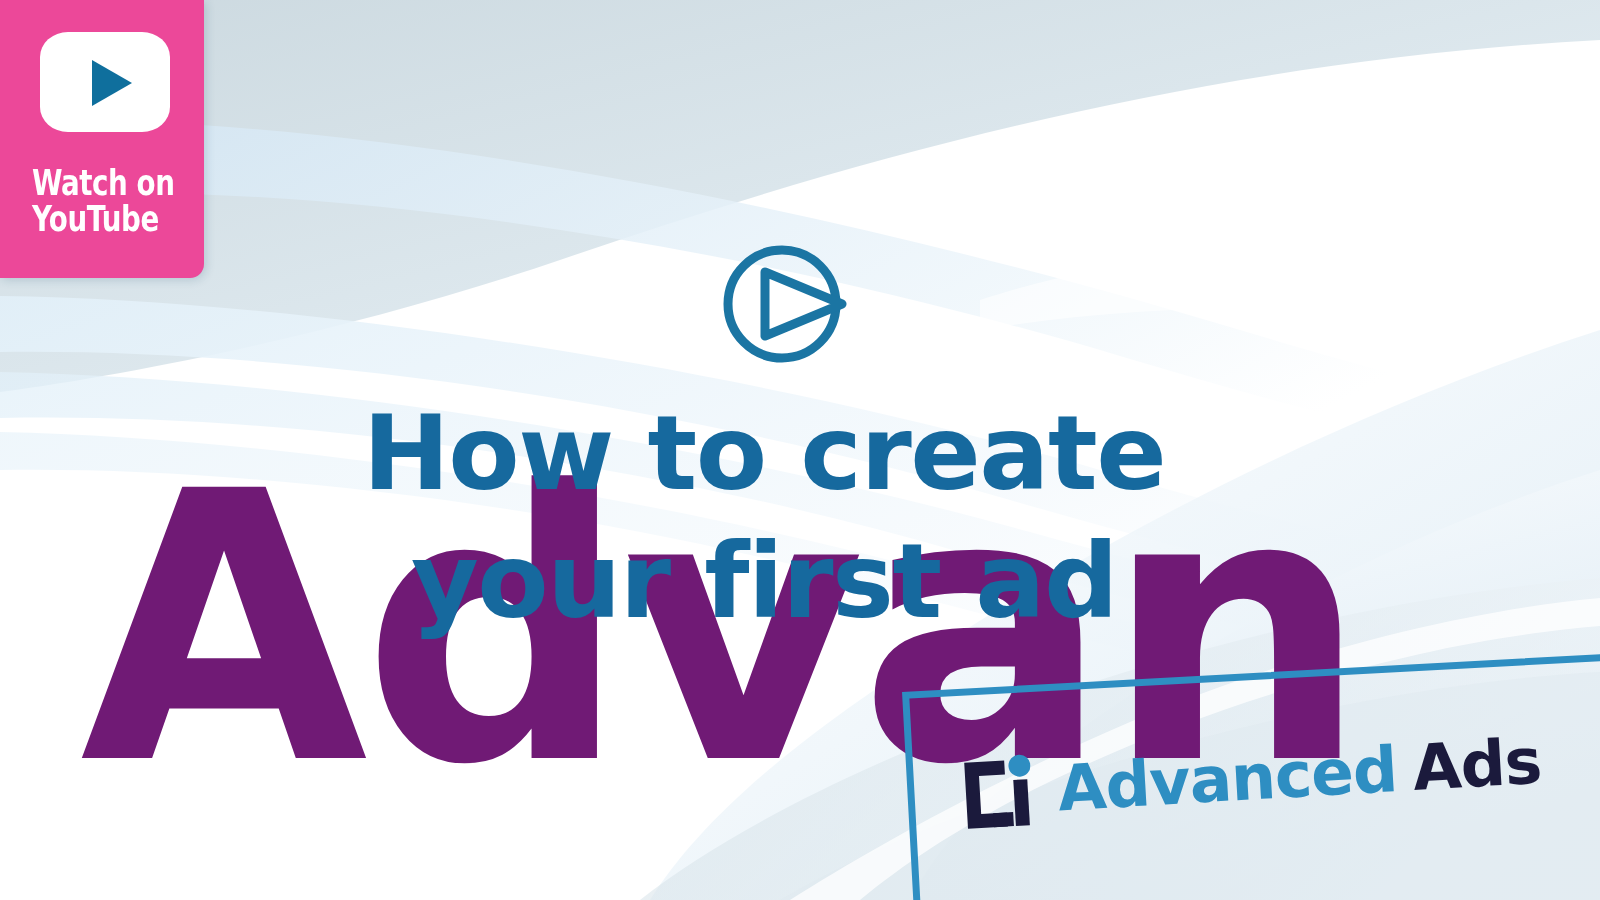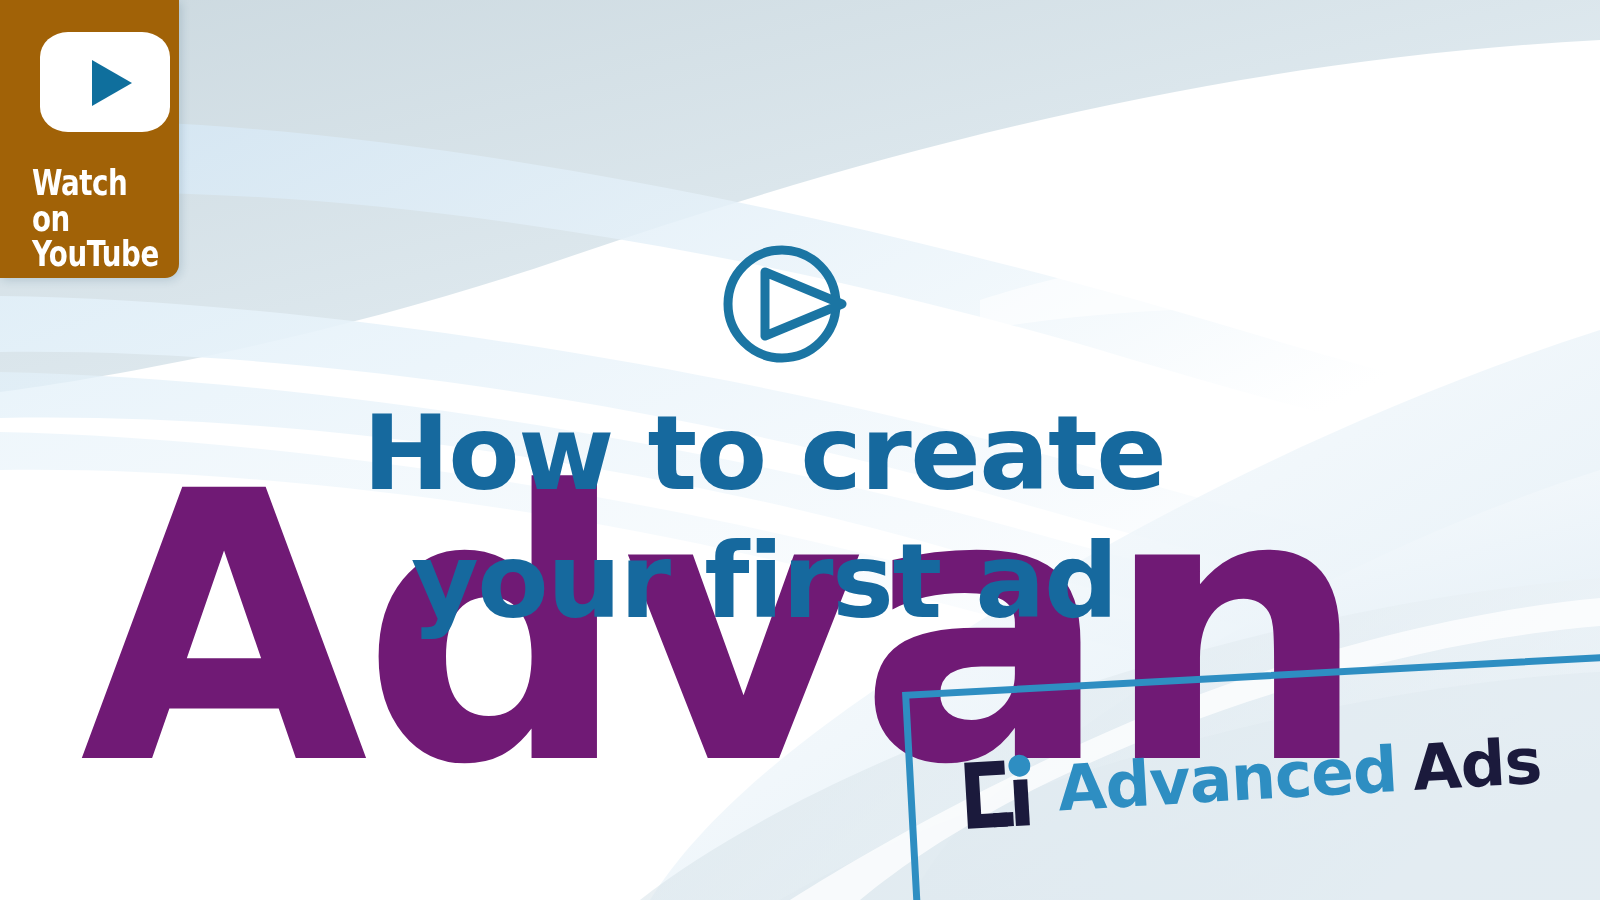--- a/index.html
+++ b/index.html
@@ -44,23 +44,23 @@
     user-select: none;
     pointer-events: none;
     z-index: 2;
   }
 
   
   .yt-badge {
     position: absolute;
     left: 0;
     top: 0;
-    width: 179px;
+    width: 204px;
     height: 278px;
-    background: #a16207;
+    background: #ec4899;
     border-bottom-right-radius: 14px;
     z-index: 30;
     box-shadow: 2px 2px 10px rgba(20,70,100,.18);
   }
   .yt-glyph {
     position: absolute;
     left: 40px;
     top: 32px;
     width: 130px;
     height: 100px;

